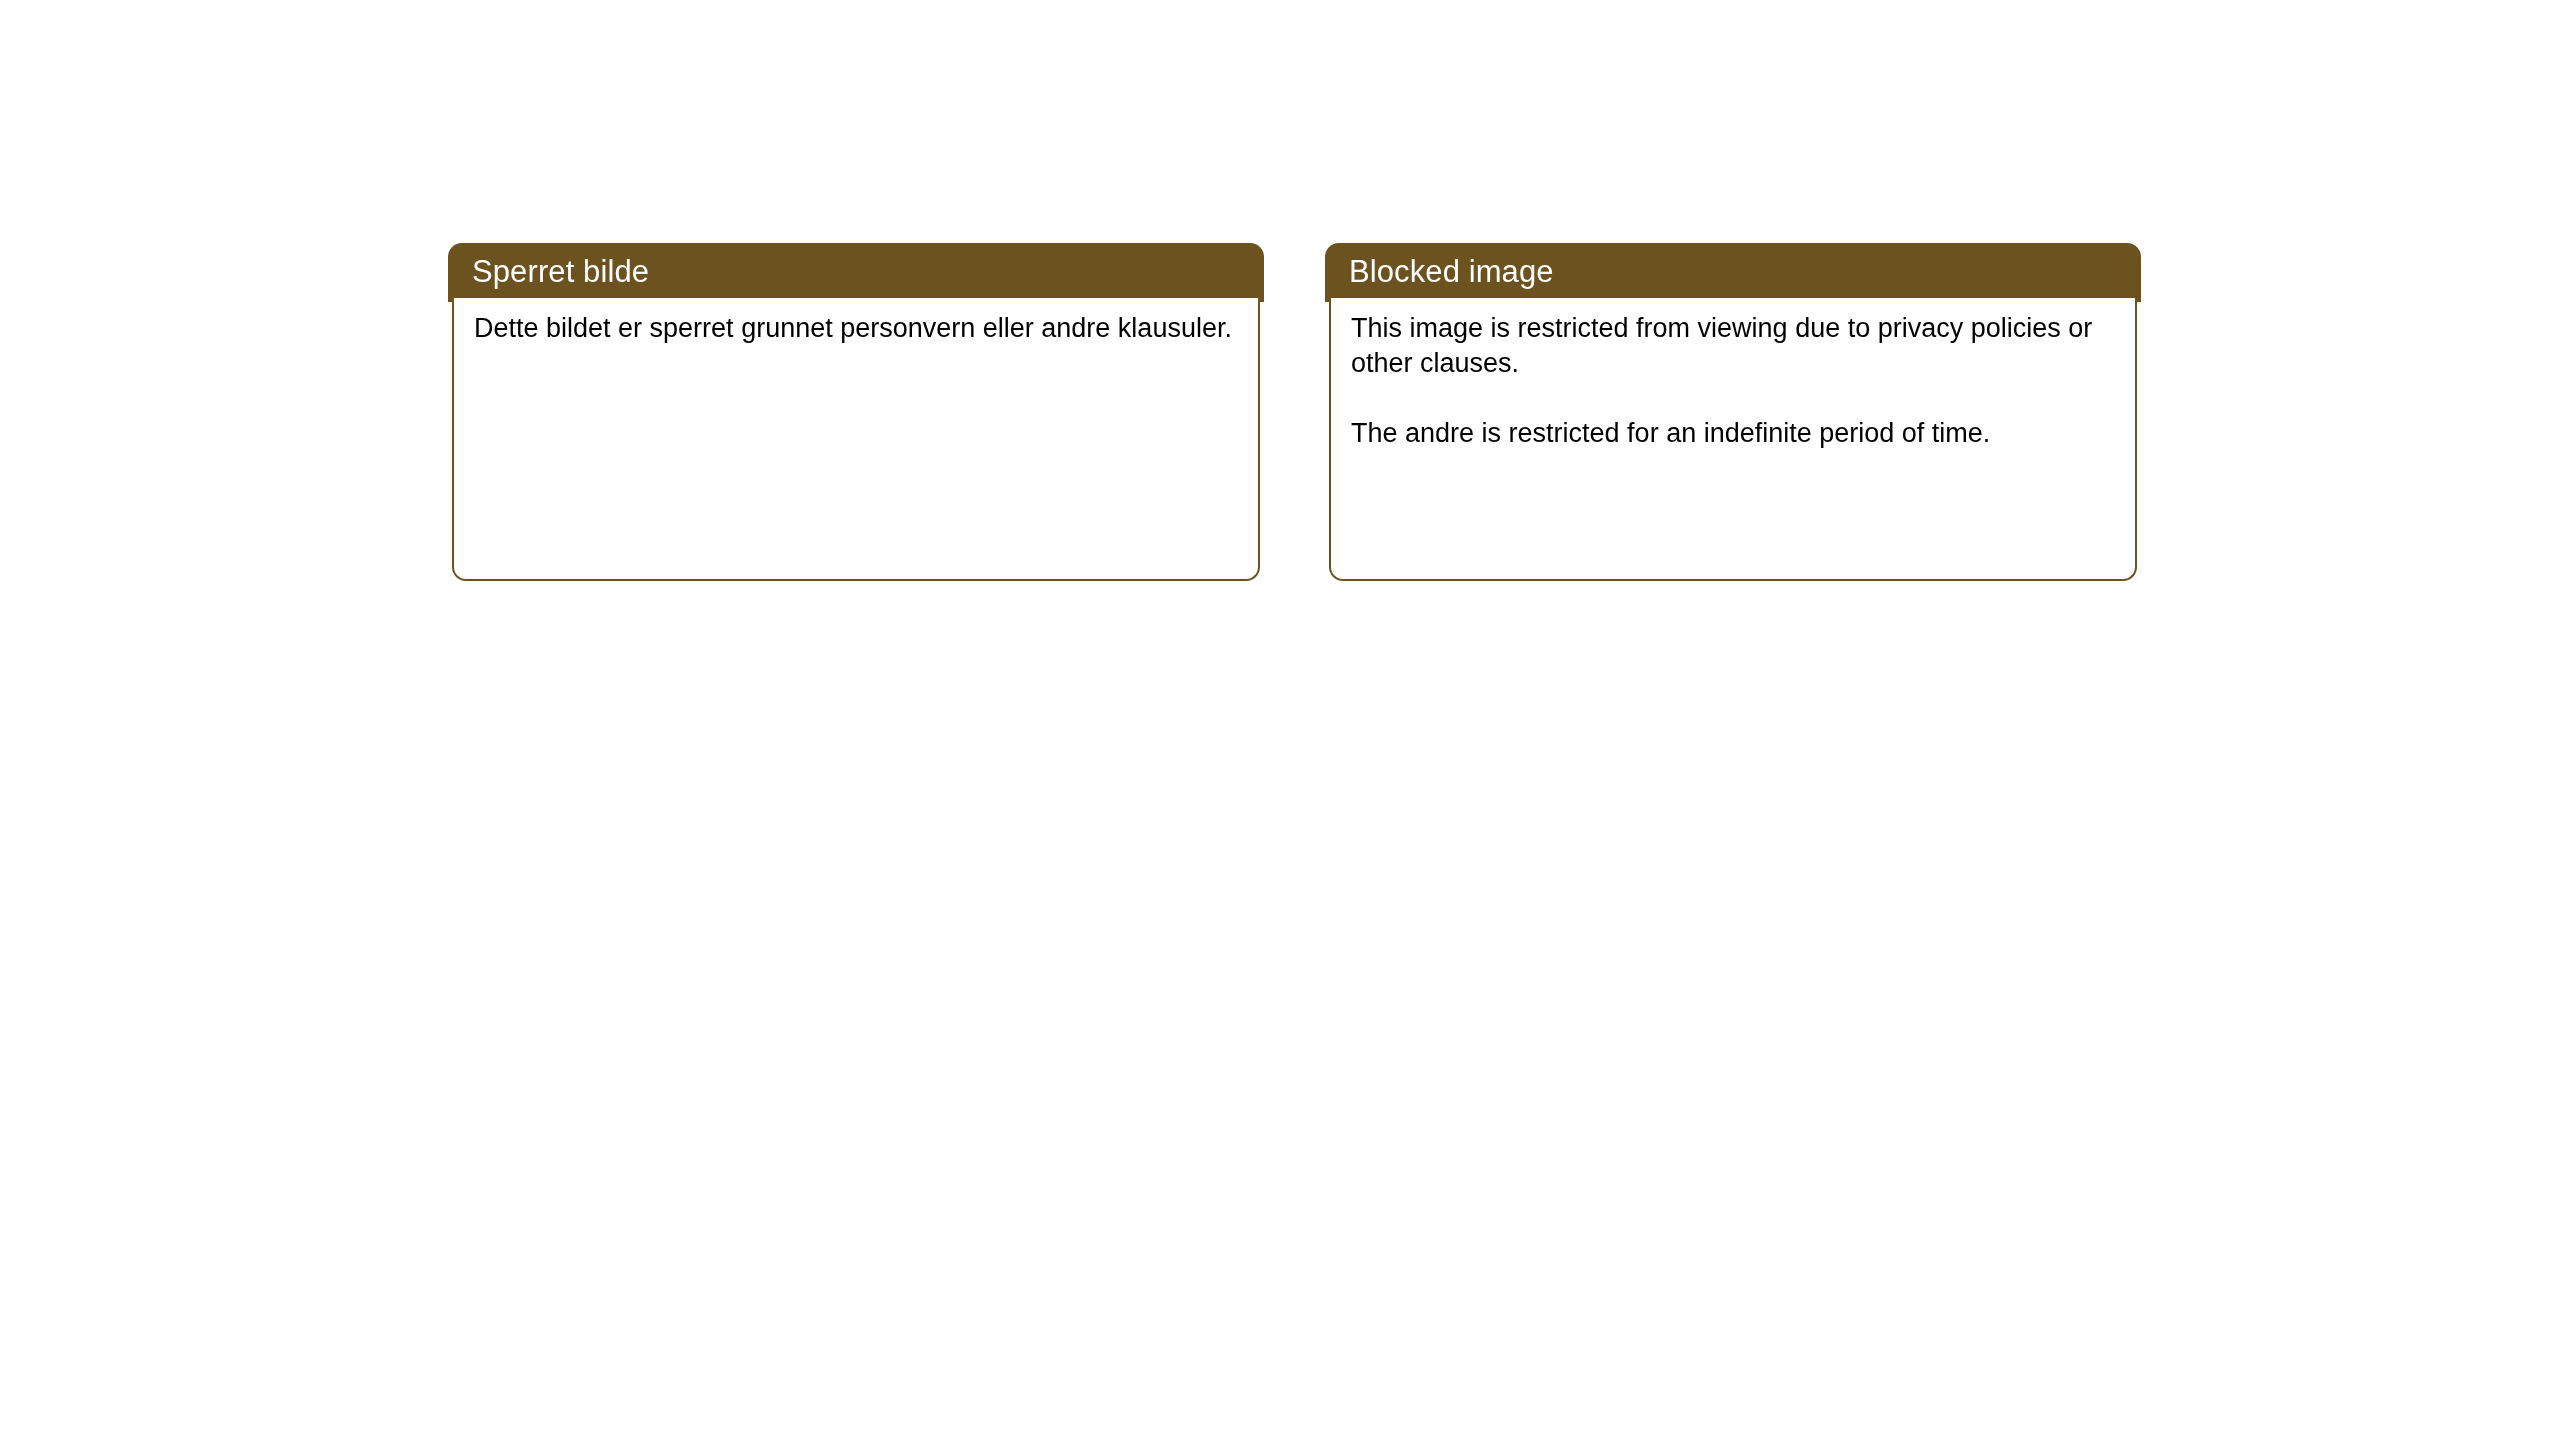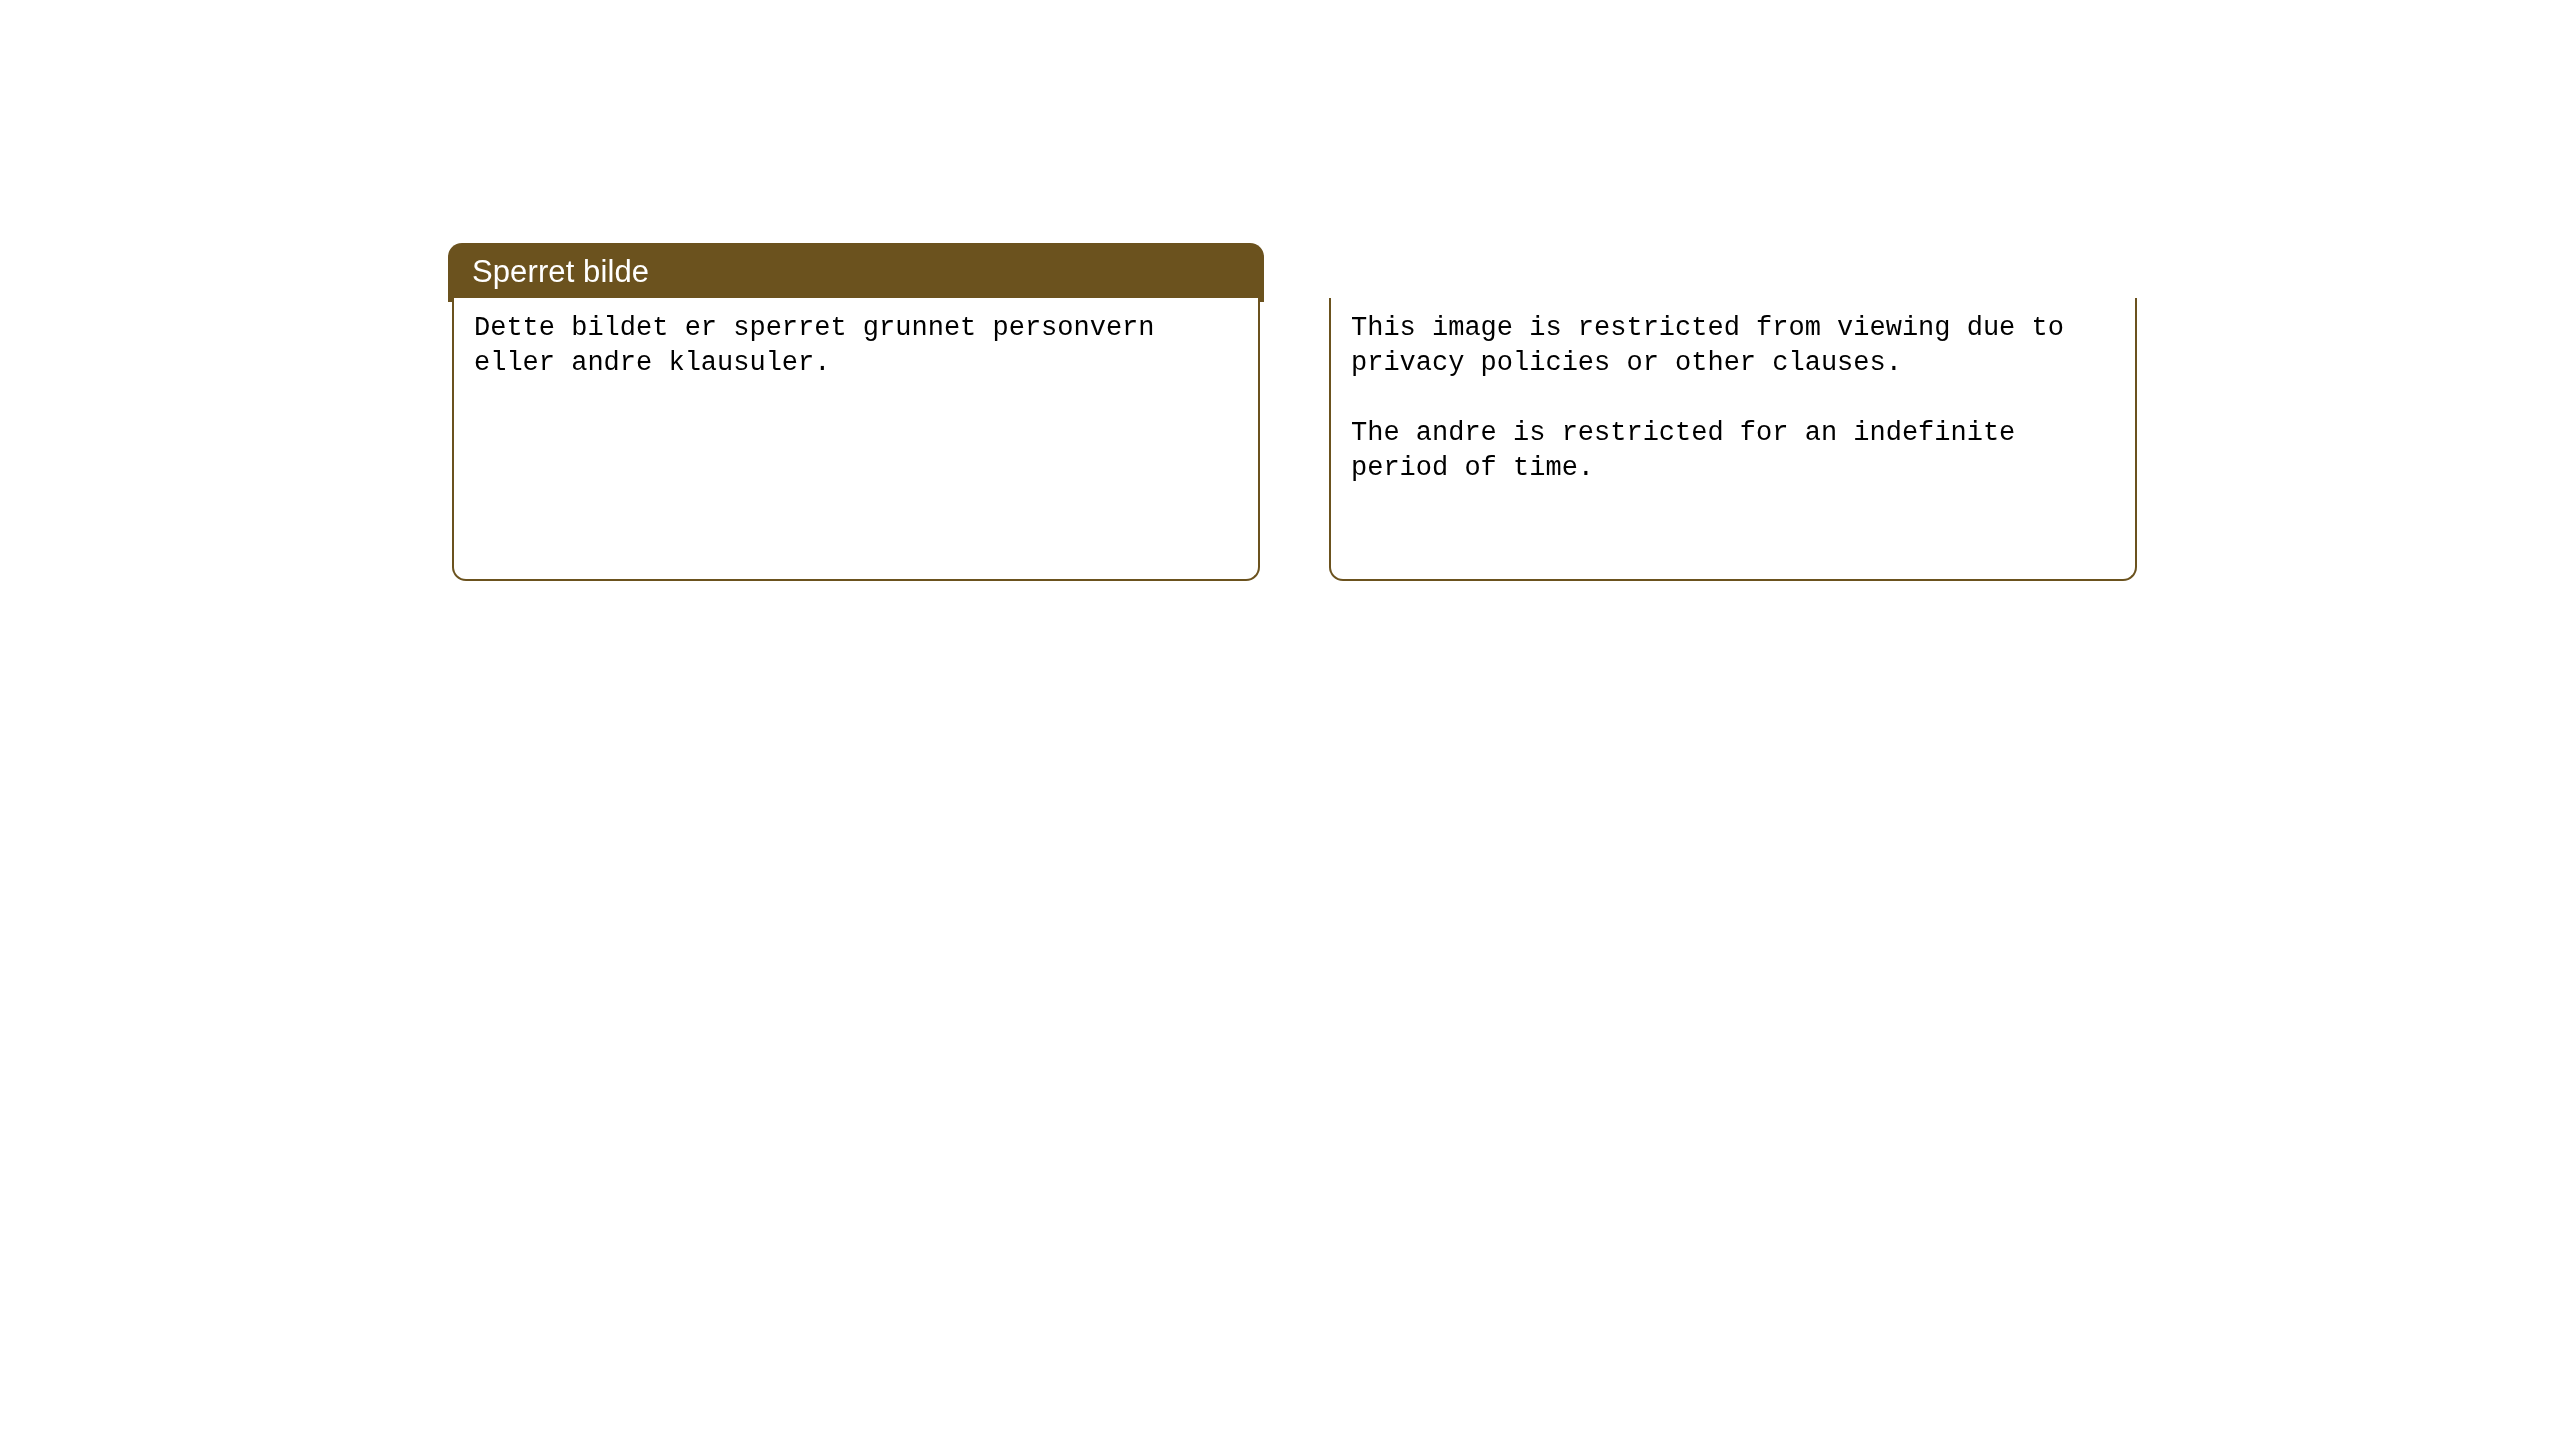--- a/index.html
+++ b/index.html
@@ -58,21 +58,20 @@
     right: 4px;
     top: 55px;
     bottom: 0;
     background: #ffffff;
     border: 2px solid #6b521e;
     border-top: none;
     border-bottom-left-radius: 14px;
     border-bottom-right-radius: 14px;
     box-sizing: border-box;
     padding: 13px 20px 0 20px;
-    font-family: Liberation Mono, monospace;
   }
 
   .para {
     color: #000000;
     font-size: 27px;
     line-height: 35px;
     font-weight: 400;
     margin: 0;
     white-space: pre-line;
   }
@@ -105,20 +104,23 @@
     <div class="card-header">
       <div class="card-title">Sperret bilde</div>
     </div>
     <div class="card-body">
       <p class="para">Dette bildet er sperret grunnet personvern eller andre klausuler.</p>
       <div class="para-gap"></div>
     </div>
   </div>
 
   <div class="card" id="card-en">
+    <div class="card-header">
+      <div class="card-title">Blocked image</div>
+    </div>
     <div class="card-body">
       <p class="para">This image is restricted from viewing due to privacy policies or other clauses.</p>
       <div class="para-gap"></div>
       <p class="para">The andre is restricted for an indefinite period of time.</p>
     </div>
   </div>
 
 </div>
 
 </body></html>

